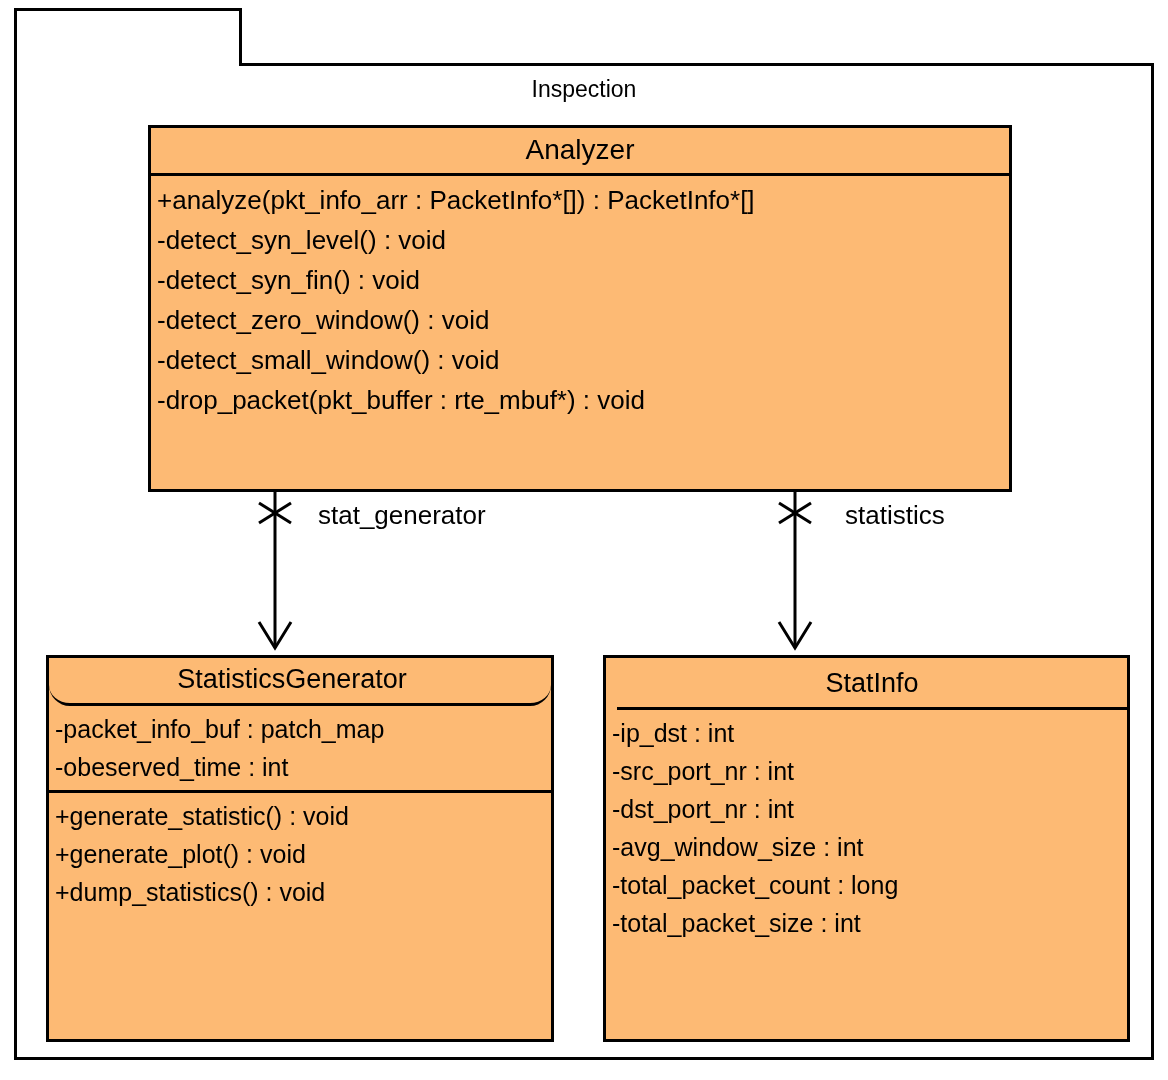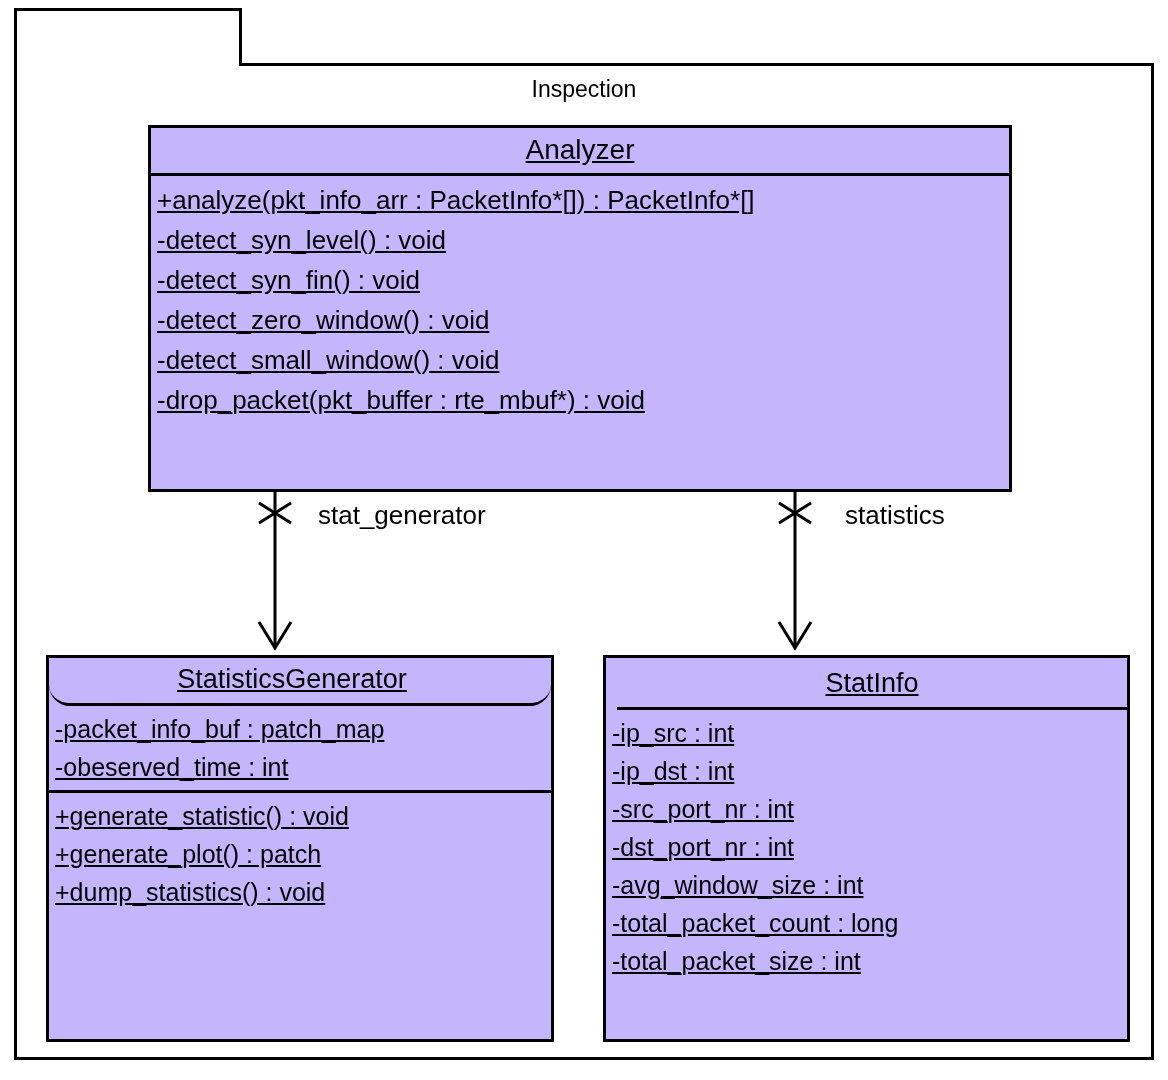--- a/index.html
+++ b/index.html
@@ -55,24 +55,23 @@
     font-size: 23px;
     line-height: 34px;
     z-index: 4;
     white-space: nowrap;
   }
 
   
   .cls {
     position: absolute;
     border: 3px solid #000;
-    background: #c4b5fd;
+    background: #fdba74;
     box-sizing: border-box;
     z-index: 4;
-    text-decoration: underline;
   }
   .cls-name {
     text-align: center;
     font-size: 27px;
     line-height: 1;
     padding: 9px 6px 10px 6px;
     border-bottom: 3px solid #000;
     white-space: nowrap;
     overflow: hidden;
   }
@@ -184,29 +183,28 @@
   <div class="conn-label" id="label-statistics">statistics</div>
 
   <div class="cls" id="statsgen">
     <div class="cls-name">StatisticsGenerator</div>
     <div class="cls-section divided">
       <div class="member">-packet_info_buf : patch_map</div>
       <div class="member">-obeserved_time : int</div>
     </div>
     <div class="cls-section">
       <div class="member">+generate_statistic() : void</div>
-      <div class="member">+generate_plot() : patch</div>
+      <div class="member">+generate_plot() : void</div>
       <div class="member">+dump_statistics() : void</div>
     </div>
   </div>
 
   <div class="cls" id="statinfo">
     <div class="cls-name">StatInfo</div>
     <div class="cls-section">
-      <div class="member">-ip_src : int</div>
       <div class="member">-ip_dst : int</div>
       <div class="member">-src_port_nr : int</div>
       <div class="member">-dst_port_nr : int</div>
       <div class="member">-avg_window_size : int</div>
       <div class="member">-total_packet_count : long</div>
       <div class="member">-total_packet_size : int</div>
     </div>
   </div>
 
 </div>

